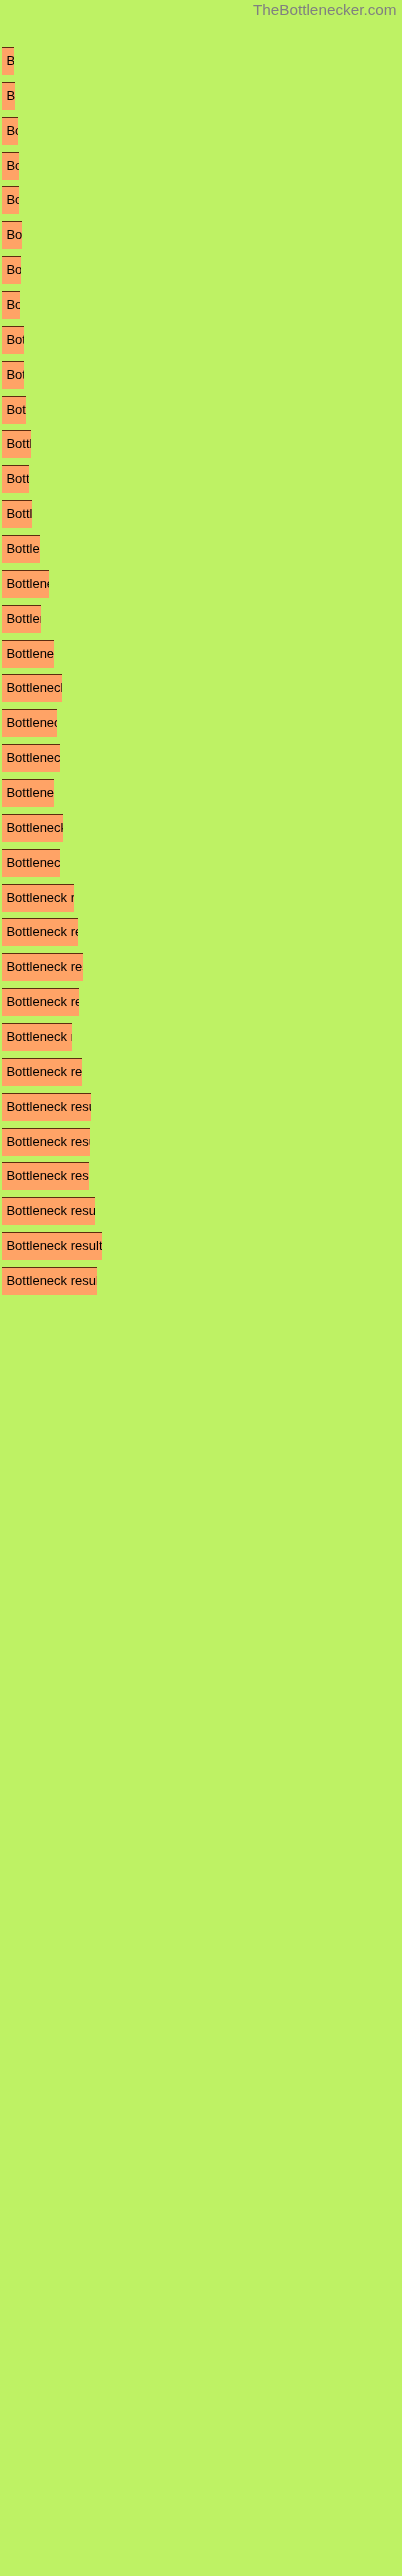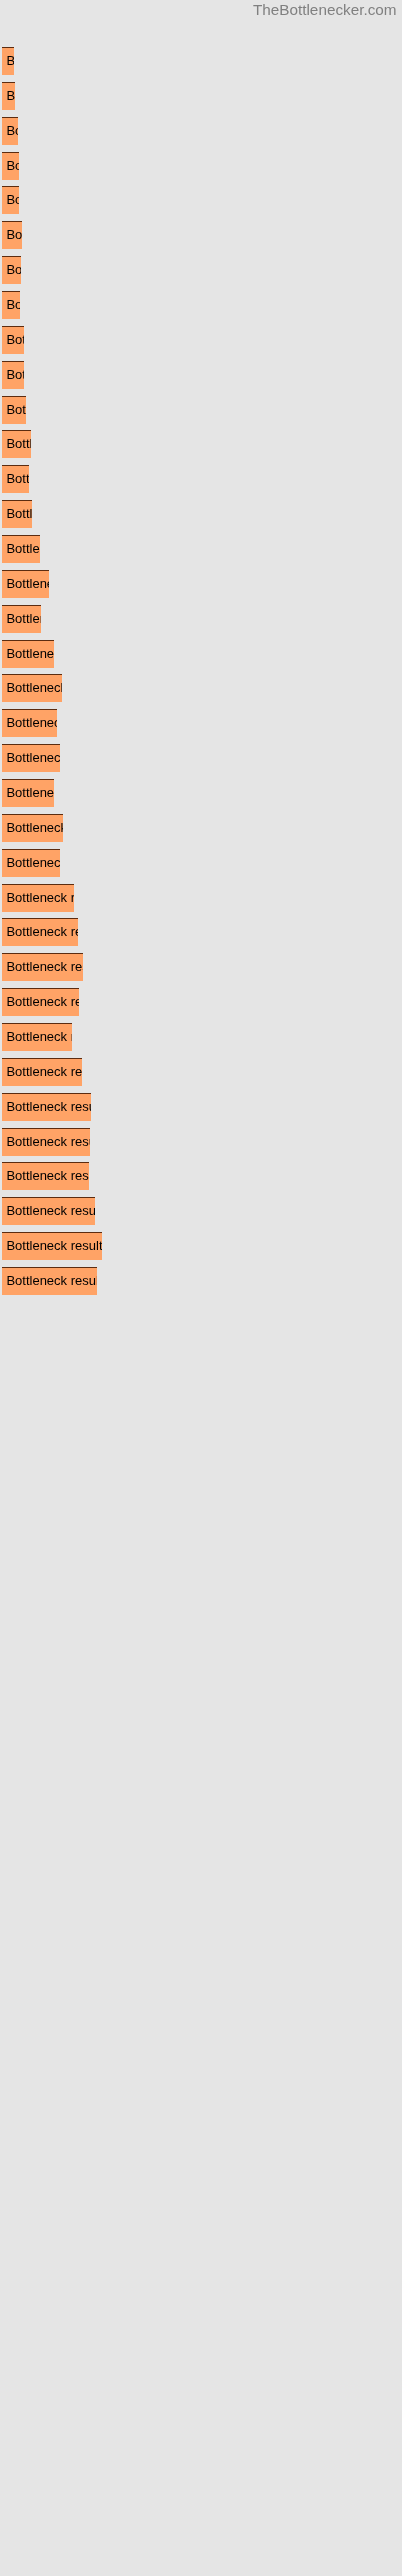--- a/index.html
+++ b/index.html
@@ -14,21 +14,21 @@
     position: relative;
     font-family: "Liberation Sans", sans-serif;
     overflow: hidden;
   }
 
   .chart-root {
     position: absolute;
     left: 0; top: 0;
     width: 403px;
     height: 2576px;
-    background: #e5e5e5;
+    background: #bef264;
   }
 
   .watermark {
     position: absolute;
     right: 6.4px;
     top: 0.8px;
     font-size: 15.3px;
     line-height: 17.7px;
     color: #808080;
     letter-spacing: 0px;

